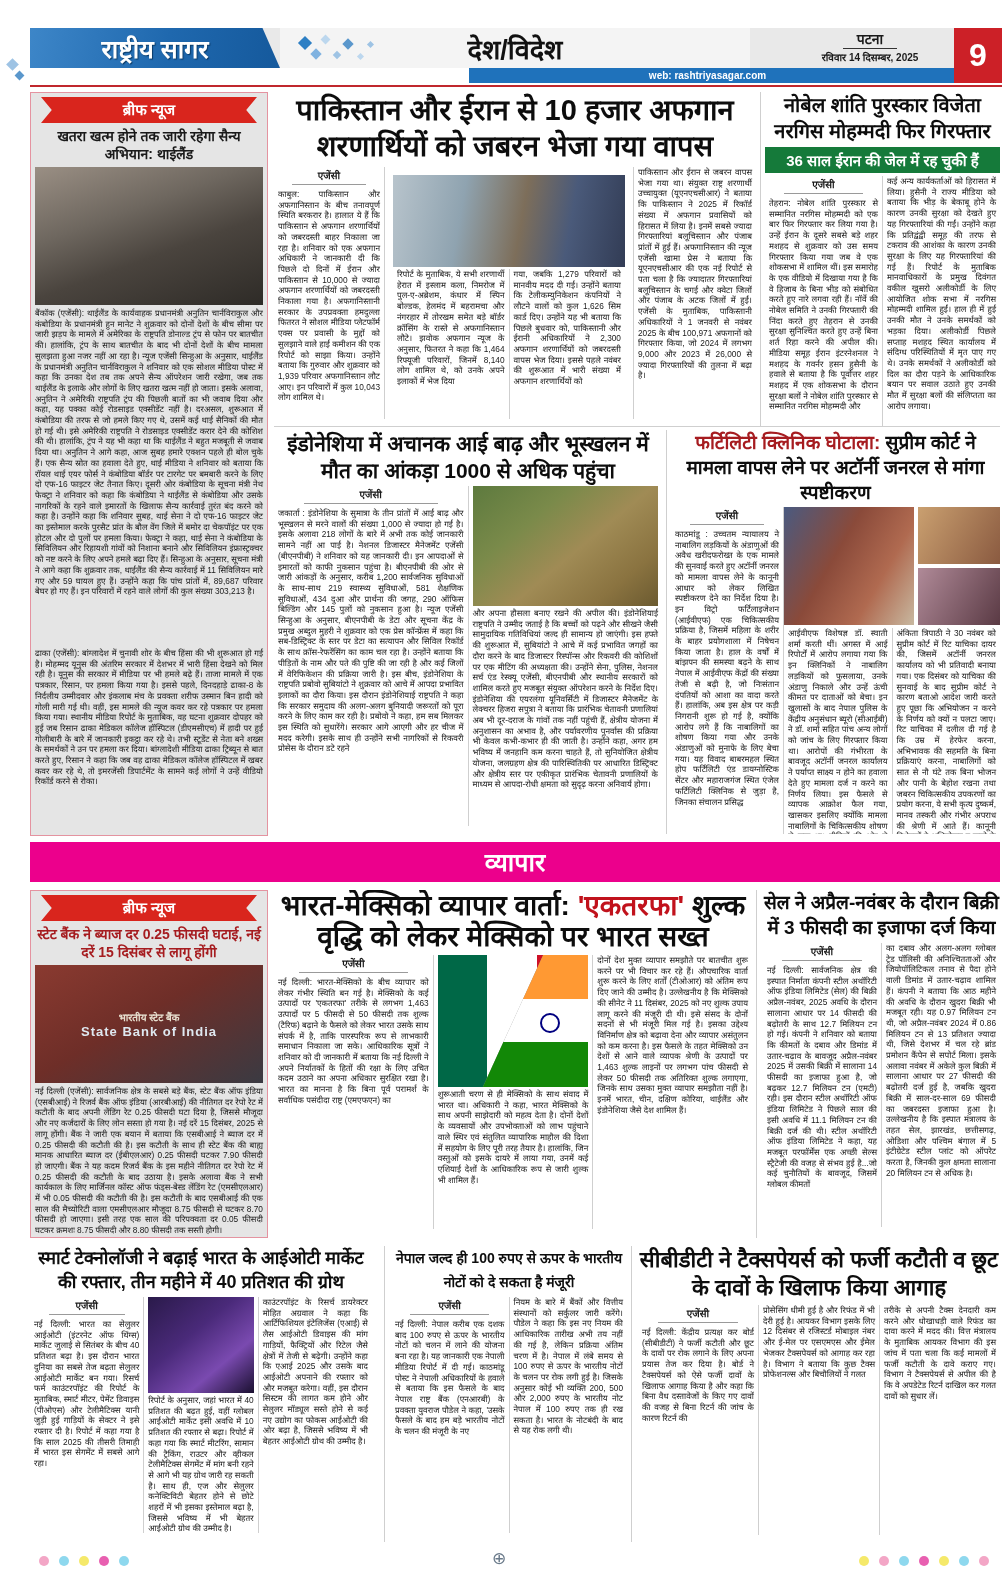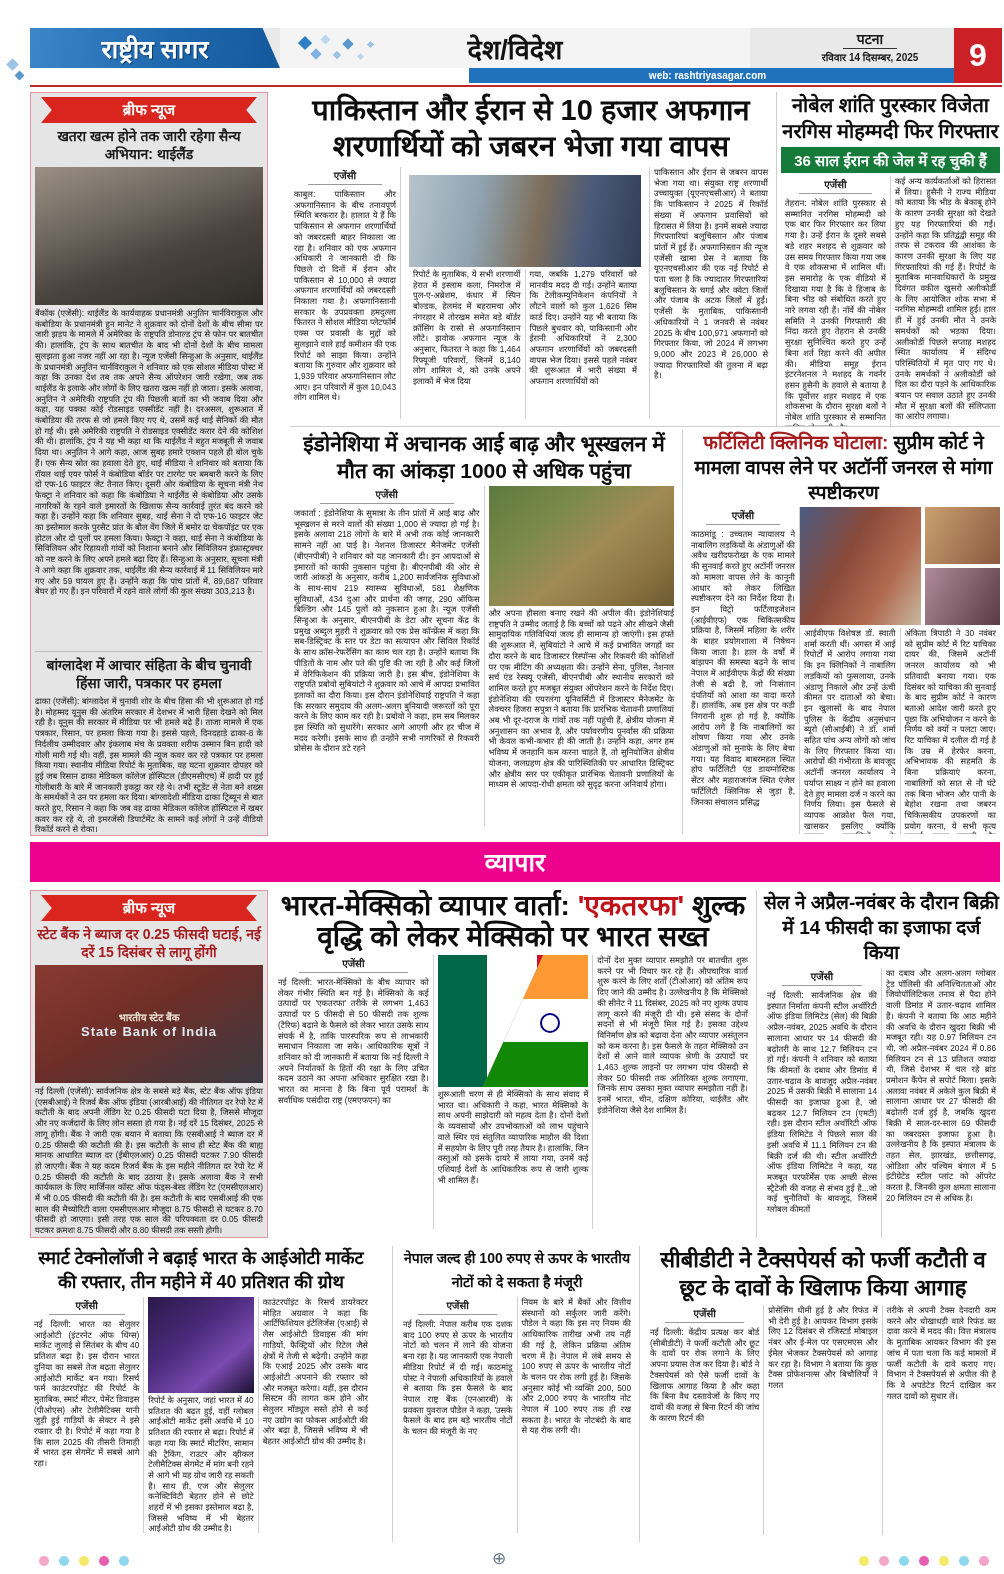--- a/index.html
+++ b/index.html
@@ -36,21 +36,21 @@
   .col{flex:1;padding:0 4px;overflow:hidden;}
   .cols .col + .col{border-left:1px solid #cfcfcf;}
   .hl{font-weight:bold;color:#0d0d0d;text-align:center;}
   .story{overflow:hidden;}
   .red-txt{color:#c1121c;}
   .maroon-txt{color:#a61c20;}
 
   
   .sec-top{top:92px;height:744px;display:flex;gap:6px;}
   .top-left{width:228px;flex:none;}
-  .top-right{flex:1;display:flex;flex-direction:column;margin-left:16px;}
+  .top-right{flex:1;display:flex;flex-direction:column;}
   .row1{display:flex;height:334px;}
   .lead{width:482px;flex:none;padding-right:4px;border-right:1px solid #cfcfcf;}
   .lead .hl{font-size:29px;line-height:36px;}
   .nobel{flex:1;padding-left:4px;}
   .nobel .hl{font-size:20px;line-height:26px;}
   .nobel-sub{background:#157a3a;color:#fff;font-weight:bold;font-size:15px;text-align:center;padding:3px 0;margin:3px 0;}
   .row2{display:flex;height:404px;border-top:1px solid #cfcfcf;padding-top:3px;}
   .indo{width:388px;flex:none;padding-right:4px;border-right:1px solid #cfcfcf;}
   .indo .hl{font-size:21px;line-height:27px;}
   .fert{flex:1;padding-left:4px;}
@@ -62,21 +62,21 @@
   
   .sec-mid{top:890px;height:348px;display:flex;gap:6px;}
   .mid-left{width:228px;flex:none;}
   .mex{width:478px;flex:none;border-right:1px solid #cfcfcf;padding-right:4px;}
   .mex .hl{font-size:28px;line-height:31px;}
   .sail{flex:1;}
   .sail .hl{font-size:19px;line-height:25px;}
 
   
   .sec-bot{top:1246px;height:296px;display:flex;gap:6px;}
-  .iot{width:342px;flex:none;border-right:1px solid #cfcfcf;padding-right:20px;}
+  .iot{width:342px;flex:none;border-right:1px solid #cfcfcf;padding-right:12px;}
   .iot .hl{font-size:18px;line-height:24px;}
   .nep{width:236px;flex:none;border-right:1px solid #cfcfcf;padding-right:4px;}
   .nep .hl{font-size:14px;line-height:24px;}
   .cbdt{flex:1;}
   .cbdt .hl{font-size:22px;line-height:28px;}
 
   
   .ph-thai{height:138px;background:linear-gradient(160deg,#9a8f84 0%,#6e675f 35%,#4a443e 60%,#2e2b27 100%);}
   .ph-refu{height:92px;background:linear-gradient(100deg,#b8c4cc 0%,#8fa3b0 30%,#7d6e5a 55%,#4a5a7a 75%,#323c55 100%);}
   .ph-flood{height:120px;background:linear-gradient(140deg,#5d7a3e 0%,#7a8a4a 30%,#a08b55 55%,#8a7340 80%,#6b5a30 100%);}
@@ -134,21 +134,20 @@
     <div class="redrule"></div>
   </div>
 
   <div class="content sec-top">
 
     <div class="top-left brief-box">
       <div class="ribbon">ब्रीफ न्यूज</div>
       <div class="brief-head">खतरा खत्म होने तक जारी रहेगा सैन्य अभियान: थाईलैंड</div>
       <div class="photo ph-thai"></div>
       <div class="body-txt" style="height:340px;margin-top:3px;">बैंकॉक (एजेंसी): थाईलैंड के कार्यवाहक प्रधानमंत्री अनुतिन चार्नविराकुल और कंबोडिया के प्रधानमंत्री हुन मानेट ने शुक्रवार को दोनों देशों के बीच सीमा पर जारी झड़प के मामले में अमेरिका के राष्ट्रपति डोनाल्ड ट्रंप से फोन पर बातचीत की। हालांकि, ट्रंप के साथ बातचीत के बाद भी दोनों देशों के बीच मामला सुलझता हुआ नजर नहीं आ रहा है। न्यूज एजेंसी सिन्हुआ के अनुसार, थाईलैंड के प्रधानमंत्री अनुतिन चार्नविराकुल ने शनिवार को एक सोशल मीडिया पोस्ट में कहा कि उनका देश तब तक अपने सैन्य ऑपरेशन जारी रखेगा, जब तक थाईलैंड के इलाके और लोगों के लिए खतरा खत्म नहीं हो जाता। इसके अलावा, अनुतिन ने अमेरिकी राष्ट्रपति ट्रंप की पिछली बातों का भी जवाब दिया और कहा, यह पक्का कोई रोडसाइड एक्सीडेंट नहीं है। दरअसल, शुरूआत में कंबोडिया की तरफ से जो हमले किए गए थे, उसमें कई थाई सैनिकों की मौत हो गई थी। इसे अमेरिकी राष्ट्रपति ने रोडसाइड एक्सीडेंट करार देने की कोशिश की थी। हालांकि, ट्रंप ने यह भी कहा था कि थाईलैंड ने बहुत मजबूती से जवाब दिया था। अनुतिन ने आगे कहा, आज सुबह हमारे एक्शन पहले ही बोल चुके हैं। एक सैन्य स्रोत का हवाला देते हुए, थाई मीडिया ने शनिवार को बताया कि रॉयल थाई एयर फोर्स ने कंबोडिया बॉर्डर पर टारगेट पर बमबारी करने के लिए दो एफ-16 फाइटर जेट तैनात किए। दूसरी ओर कंबोडिया के सूचना मंत्री नेथ फेक्ट्रा ने शनिवार को कहा कि कंबोडिया ने थाईलैंड से कंबोडिया और उसके नागरिकों के रहने वाले इमारतों के खिलाफ सैन्य कार्रवाई तुरंत बंद करने को कहा है। उन्होंने कहा कि शनिवार सुबह, थाई सेना ने दो एफ-16 फाइटर जेट का इस्तेमाल करके पुरसैट प्रांत के बौल वेंग जिले में बमोर दा चेकपॉइंट पर एक होटल और दो पुलों पर हमला किया। फेक्ट्रा ने कहा, थाई सेना ने कंबोडिया के सिविलियन और रिहायशी गांवों को निशाना बनाने और सिविलियन इंफ्रास्ट्रक्चर को नष्ट करने के लिए अपने हमले बढ़ा दिए हैं। सिन्हुआ के अनुसार, सूचना मंत्री ने आगे कहा कि शुक्रवार तक, थाईलैंड की सैन्य कार्रवाई में 11 सिविलियन मारे गए और 59 घायल हुए हैं। उन्होंने कहा कि पांच प्रांतों में, 89,687 परिवार बेघर हो गए हैं। इन परिवारों में रहने वाले लोगों की कुल संख्या 303,213 है।</div>
-      <div class="brief-head" style="border-top:1px solid #bbb;padding-top:4px;">बांग्लादेश में आचार संहिता के बीच चुनावी हिंसा जारी, पत्रकार पर हमला</div>
       <div class="body-txt" style="height:160px;">ढाका (एजेंसी): बांग्लादेश में चुनावी शोर के बीच हिंसा की भी शुरूआत हो गई है। मोहम्मद यूनुस की अंतरिम सरकार में देशभर में भारी हिंसा देखने को मिल रही है। यूनुस की सरकार में मीडिया पर भी हमले बढ़े हैं। ताजा मामले में एक पत्रकार, रिसान, पर हमला किया गया है। इससे पहले, दिनदहाड़े ढाका-8 के निर्दलीय उम्मीदवार और इंकलाब मंच के प्रवक्ता शरीफ उस्मान बिन हादी को गोली मारी गई थी। वहीं, इस मामले की न्यूज कवर कर रहे पत्रकार पर हमला किया गया। स्थानीय मीडिया रिपोर्ट के मुताबिक, वह घटना शुक्रवार दोपहर को हुई जब रिसान ढाका मेडिकल कॉलेज हॉस्पिटल (डीएमसीएच) में हादी पर हुई गोलीबारी के बारे में जानकारी इकट्ठा कर रहे थे। तभी स्टूडेंट से नेता बने शख्स के समर्थकों ने उन पर हमला कर दिया। बांग्लादेशी मीडिया ढाका ट्रिब्यून से बात करते हुए, रिसान ने कहा कि जब वह ढाका मेडिकल कॉलेज हॉस्पिटल में खबर कवर कर रहे थे, तो इमरजेंसी डिपार्टमेंट के सामने कई लोगों ने उन्हें वीडियो रिकॉर्ड करने से रोका।</div>
     </div>
 
     <div class="top-right">
       <div class="row1">
 
         <div class="lead story">
           <div class="hl">पाकिस्तान और ईरान से 10 हजार अफगान शरणार्थियों को जबरन भेजा गया वापस</div>
           <div class="cols" style="height:252px;margin-top:3px;">
             <div class="col" style="flex:0 0 102px;">
@@ -266,21 +265,21 @@
           </div>
           <div class="body-txt" style="margin-top:2px;">शुरूआती चरण से ही मेक्सिको के साथ संवाद में भारत था। अधिकारी ने कहा, भारत मेक्सिको के साथ अपनी साझेदारी को महत्व देता है। दोनों देशों के व्यवसायों और उपभोक्ताओं को लाभ पहुंचाने वाले स्थिर एवं संतुलित व्यापारिक माहौल की दिशा में सहयोग के लिए पूरी तरह तैयार है। हालांकि, जिन वस्तुओं को इसके दायरे में लाया गया, उनमें कई एशियाई देशों के आधिकारिक रूप से जारी शुल्क भी शामिल हैं।</div>
         </div>
         <div class="col">
             <div class="body-txt">दोनों देश मुक्त व्यापार समझौते पर बातचीत शुरू करने पर भी विचार कर रहे हैं। औपचारिक वार्ता शुरू करने के लिए शर्तों (टीओआर) को अंतिम रूप दिए जाने की उम्मीद है। उल्लेखनीय है कि मेक्सिको की सीनेट ने 11 दिसंबर, 2025 को नए शुल्क उपाय लागू करने की मंजूरी दी थी। इसे संसद के दोनों सदनों से भी मंजूरी मिल गई है। इसका उद्देश्य विनिर्माण क्षेत्र को बढ़ावा देना और व्यापार असंतुलन को कम करना है। इस फैसले के तहत मेक्सिको उन देशों से आने वाले व्यापक श्रेणी के उत्पादों पर 1,463 शुल्क लाइनों पर लगभग पांच फीसदी से लेकर 50 फीसदी तक अतिरिक्त शुल्क लगाएगा, जिनके साथ उसका मुक्त व्यापार समझौता नहीं है। इनमें भारत, चीन, दक्षिण कोरिया, थाईलैंड और इंडोनेशिया जैसे देश शामिल हैं।</div>
           </div>
       </div>
     </div>
 
     <div class="sail story">
-      <div class="hl">सेल ने अप्रैल-नवंबर के दौरान बिक्री में 14 फीसदी का इजाफा दर्ज किया</div>
+      <div class="hl">सेल ने अप्रैल-नवंबर के दौरान बिक्री में 3 फीसदी का इजाफा दर्ज किया</div>
       <div class="cols" style="height:284px;margin-top:3px;">
         <div class="col">
           <div class="byline">एजेंसी</div>
           <div class="body-txt">नई दिल्ली: सार्वजनिक क्षेत्र की इस्पात निर्माता कंपनी स्टील अथॉरिटी ऑफ इंडिया लिमिटेड (सेल) की बिक्री अप्रैल-नवंबर, 2025 अवधि के दौरान सालाना आधार पर 14 फीसदी की बढ़ोतरी के साथ 12.7 मिलियन टन हो गई। कंपनी ने शनिवार को बताया कि कीमतों के दबाव और डिमांड में उतार-चढ़ाव के बावजूद अप्रैल-नवंबर 2025 में उसकी बिक्री में सालाना 14 फीसदी का इजाफा हुआ है, जो बढ़कर 12.7 मिलियन टन (एमटी) रही। इस दौरान स्टील अथॉरिटी ऑफ इंडिया लिमिटेड ने पिछले साल की इसी अवधि में 11.1 मिलियन टन की बिक्री दर्ज की थी। स्टील अथॉरिटी ऑफ इंडिया लिमिटेड ने कहा, यह मजबूत परफॉर्मेंस एक अच्छी सेल्स स्ट्रैटेजी की वजह से संभव हुई है...जो कई चुनौतियों के बावजूद, जिसमें ग्लोबल कीमतों</div>
         </div>
         <div class="col">
             <div class="body-txt">का दबाव और अलग-अलग ग्लोबल ट्रेड पॉलिसी की अनिश्चितताओं और जियोपॉलिटिकल तनाव से पैदा होने वाली डिमांड में उतार-चढ़ाव शामिल हैं। कंपनी ने बताया कि आठ महीने की अवधि के दौरान खुदरा बिक्री भी मजबूत रही। यह 0.97 मिलियन टन थी, जो अप्रैल-नवंबर 2024 में 0.86 मिलियन टन से 13 प्रतिशत ज्यादा थी, जिसे देशभर में चल रहे ब्रांड प्रमोशन कैंपेन से सपोर्ट मिला। इसके अलावा नवंबर में अकेले कुल बिक्री में सालाना आधार पर 27 फीसदी की बढ़ोतरी दर्ज हुई है, जबकि खुदरा बिक्री में साल-दर-साल 69 फीसदी का जबरदस्त इजाफा हुआ है। उल्लेखनीय है कि इस्पात मंत्रालय के तहत सेल, झारखंड, छत्तीसगढ़, ओडिशा और पश्चिम बंगाल में 5 इंटीग्रेटेड स्टील प्लांट को ऑपरेट करता है, जिनकी कुल क्षमता सालाना 20 मिलियन टन से अधिक है।</div>
           </div>
       </div>
     </div>

